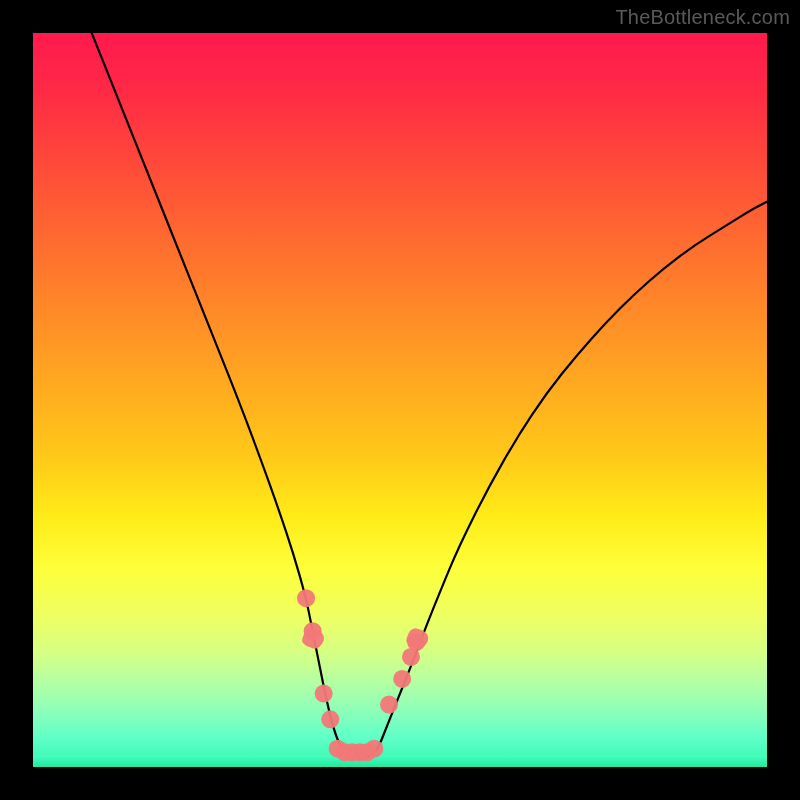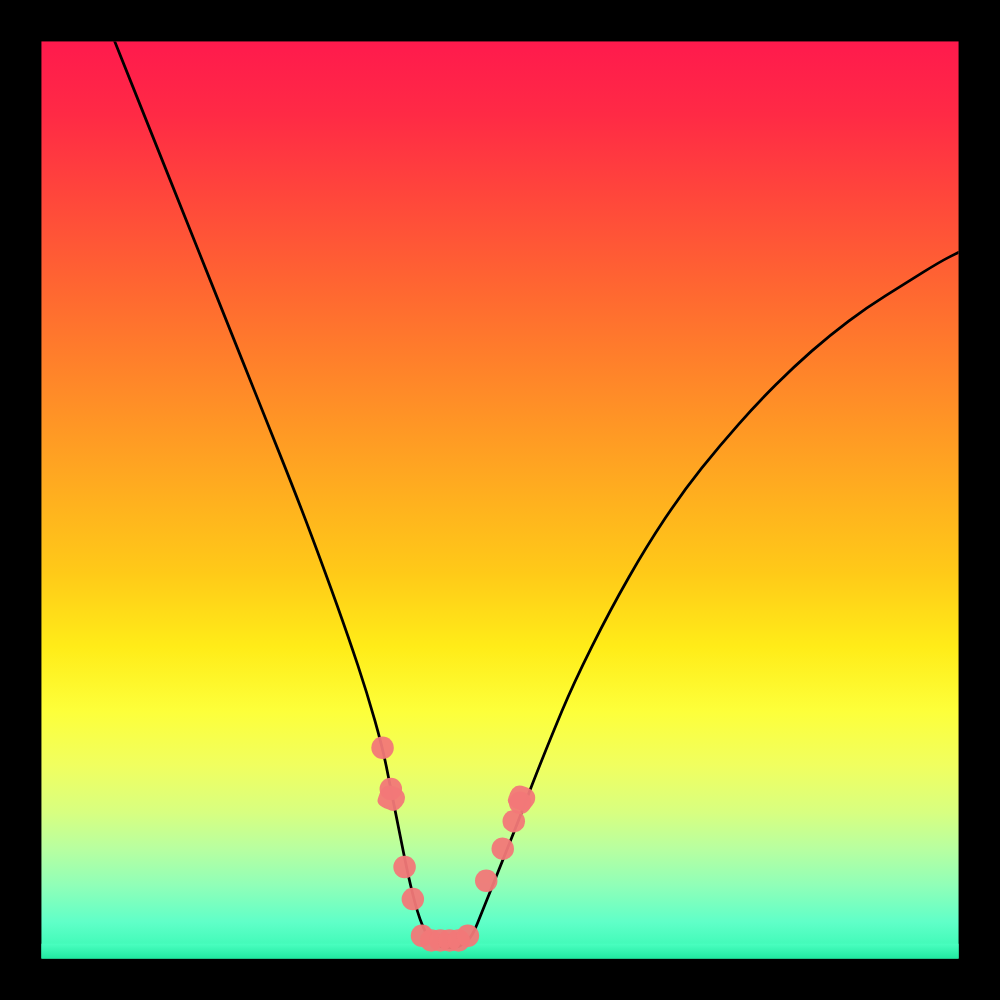--- a/index.html
+++ b/index.html
@@ -94,13 +94,14 @@
           <circle cx="333.97" cy="719.32" r="9" fill="#f27878" opacity="0.95"></circle>
           <circle cx="341.31" cy="715.65" r="9" fill="#f27878" opacity="0.95"></circle>
           <circle cx="355.99" cy="671.61" r="9" fill="#f27878" opacity="0.95"></circle>
           <circle cx="369.20" cy="645.92" r="9" fill="#f27878" opacity="0.95"></circle>
           <circle cx="378.01" cy="623.90" r="9" fill="#f27878" opacity="0.95"></circle>
           <circle cx="383.15" cy="609.22" r="9" fill="#f27878" opacity="0.95"></circle>
           <path d="M 373.61600000000004 605.55 Q 376.91600000000005 593.4499999999999 384.61600000000004 595.65 Q 397.81600000000003 598.9499999999999 394.516 608.8499999999999 Q 389.016 618.75 381.31600000000003 614.3499999999999 Q 371.41600000000005 611.05 373.61600000000004 605.55 Z" fill="#f27878" opacity="0.95"></path>
         </g>
     </svg>
   </div>
+  <div class="watermark">TheBottleneck.com</div>
 </div>
 
 </body></html>

